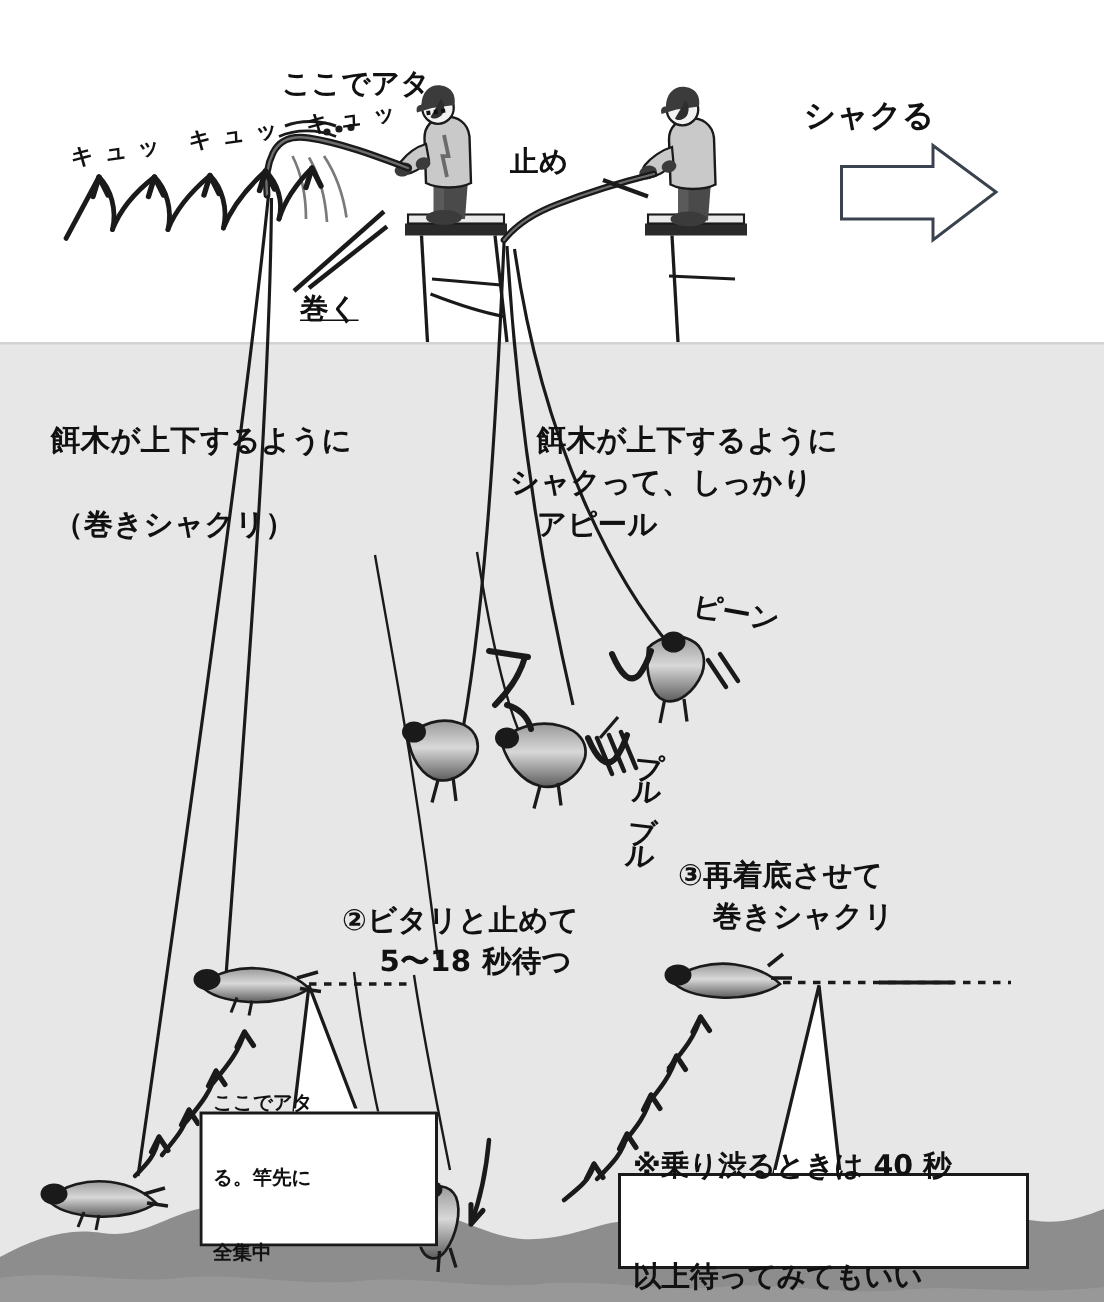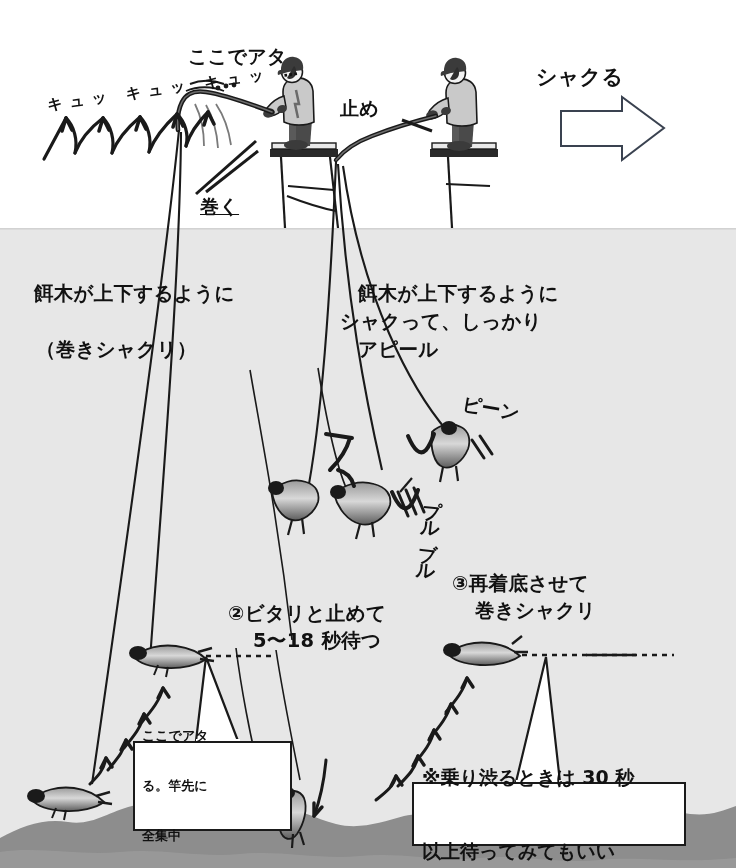--- a/index.html
+++ b/index.html
@@ -342,18 +342,18 @@
   <div class="callout" id="callout-hit">
     <div>
       <div>ここでアタ</div>
       <div>る。竿先に</div>
       <div>全集中</div>
     </div>
   </div>
 
   <div class="callout" id="callout-note">
     <div>
-      <div>※乗り渋るときは 30 秒</div>
+      <div>※乗り渋るときは 40 秒</div>
       <div>以上待ってみてもいい</div>
     </div>
   </div>
 
 </div>
 
 </body></html>

